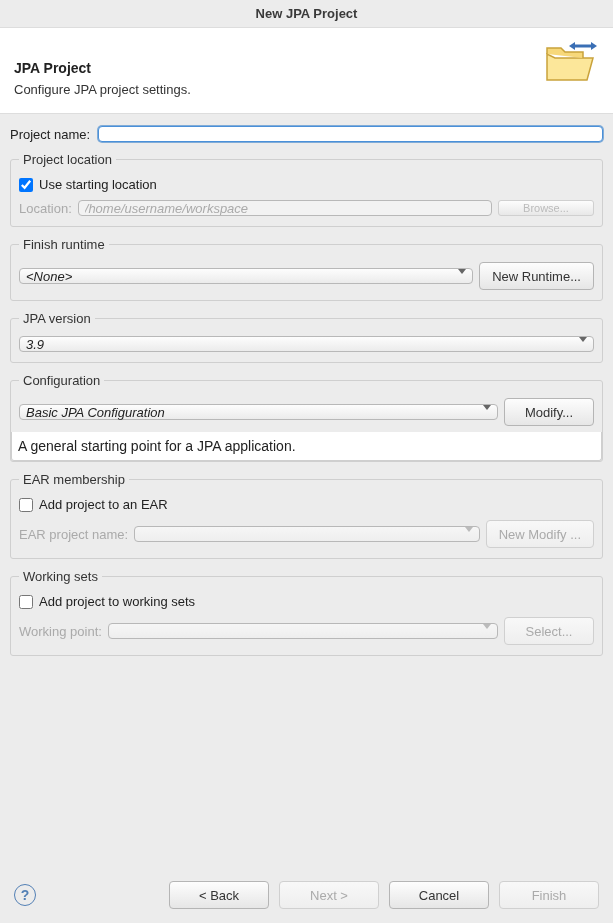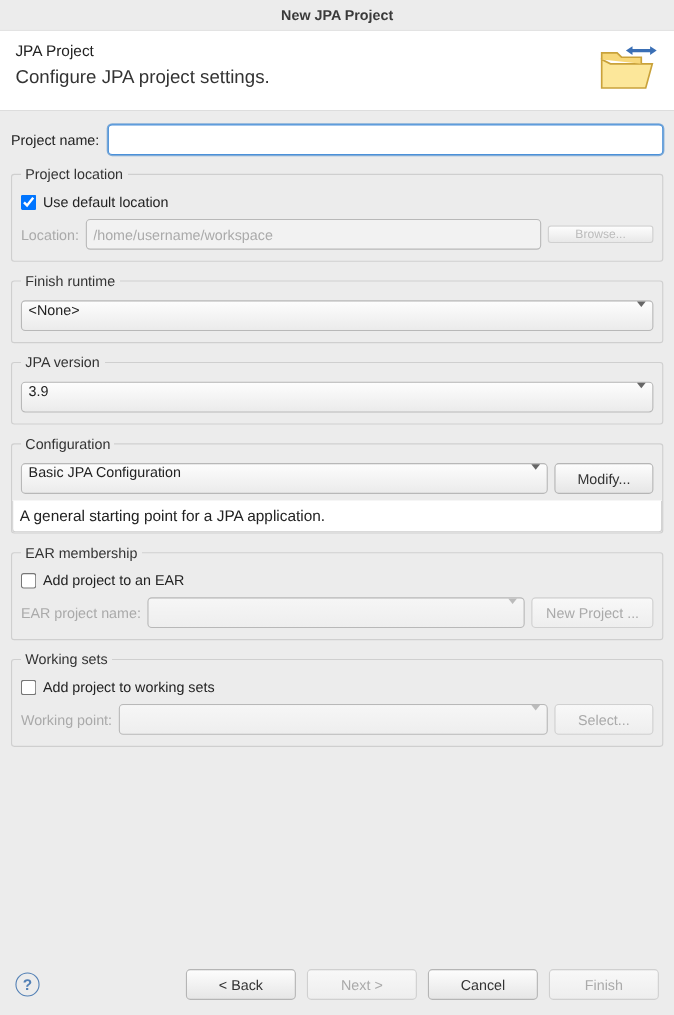--- a/index.html
+++ b/index.html
@@ -25,39 +25,40 @@
   .header {
     background: #fff;
     border-top: 1px solid #ddd;
     border-bottom: 1px solid #ddd;
     padding: 10px 14px 16px 14px;
     display: flex;
     justify-content: space-between;
     align-items: flex-start;
   }
   .header-text { flex: 1; }
-  .header-title { font-weight: normal; font-size: 14px; margin-bottom: 6px; }
-  .header-desc { font-size: 17px; color: #333; }
+  .header-title { font-weight: bold; font-size: 14px; margin-bottom: 6px; margin-top: 22px; }
+  .header-desc { font-size: 13px; color: #333; }
   .header-icon { width: 56px; height: 44px; margin-top: 2px; }
   .content {
     flex: 1;
     padding: 12px 10px 0 10px;
     display: flex;
     flex-direction: column;
     gap: 10px;
   }
   .row { display: flex; align-items: center; gap: 8px; }
   .row label { white-space: nowrap; }
   input[type="text"], .select, select {
-    height: 28px;
+    height: 16px;
     border: 1px solid #b8b8b8;
     border-radius: 4px;
     padding: 0 6px;
     font-size: 13px;
     background: #fff;
+    font-style: italic;
   }
   input[type="text"].focused { border-color: #4a90d9; box-shadow: 0 0 0 1px #81acd7; }
   input[type="text"]:disabled, .select.disabled, select:disabled {
     background: #f2f2f2; color: #aaa;
   }
   .project-name-input { flex: 1; }
   fieldset {
     border: 1px solid #cfcfcf;
     border-radius: 3px;
     padding: 10px 8px 10px 8px;
@@ -157,36 +158,37 @@
 
   <div class="row">
     <label>Project name:</label>
     <input type="text" class="project-name-input focused" value="" style="">
   </div>
 
   <fieldset>
     <legend>Project location</legend>
     <div class="check-row">
       <input type="checkbox" checked="" style="">
-      <span>Use default location</span>
+      <span>Use starting location</span>
     </div>
     <div class="row gap6">
       <label class="disabled-label">Location:</label>
       <input type="text" disabled="" class="flex1" value="/home/username/workspace" style="">
       <button class="browse-btn" disabled="">Browse...</button>
     </div>
   </fieldset>
 
   <fieldset>
     <legend>Finish runtime</legend>
     <div class="row gap6">
       <div class="select flex1">
         <span>&lt;None&gt;</span>
         <span class="caret"></span>
       </div>
+      <button class="btn">New Runtime...</button>
     </div>
   </fieldset>
 
   <fieldset>
     <legend>JPA version</legend>
     <div class="select" style="width:100%">
       <span>3.9</span>
       <span class="caret"></span>
     </div>
   </fieldset>
@@ -208,21 +210,21 @@
     <div class="check-row">
       <input type="checkbox" style="">
       <span>Add project to an EAR</span>
     </div>
     <div class="row gap6">
       <label class="disabled-label">EAR project name:</label>
       <div class="select disabled flex1">
         <span></span>
         <span class="caret"></span>
       </div>
-      <button class="btn" disabled="">New Project ...</button>
+      <button class="btn" disabled="">New Modify ...</button>
     </div>
   </fieldset>
 
   <fieldset>
     <legend>Working sets</legend>
     <div class="check-row">
       <input type="checkbox" style="">
       <span>Add project to working sets</span>
     </div>
     <div class="row gap6">

